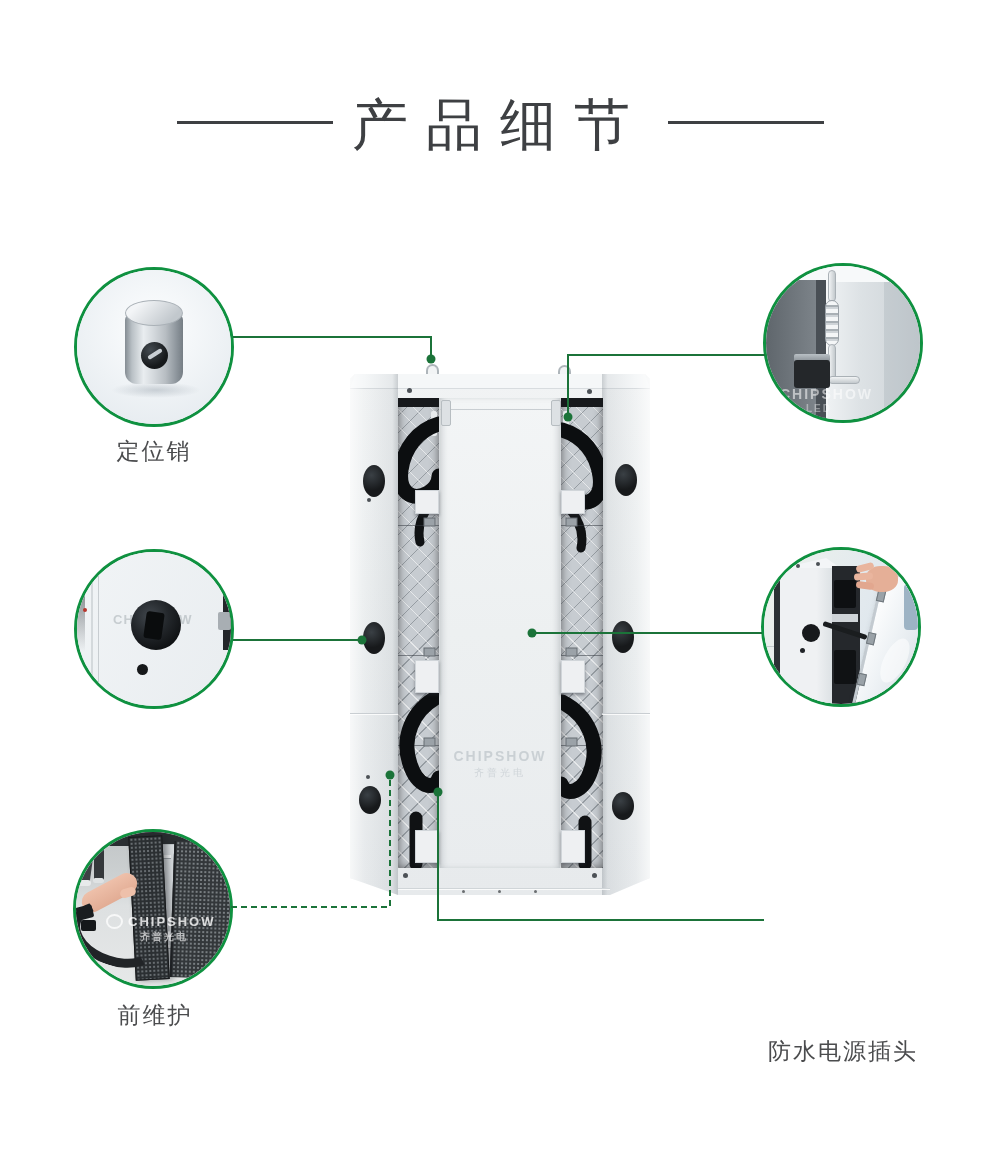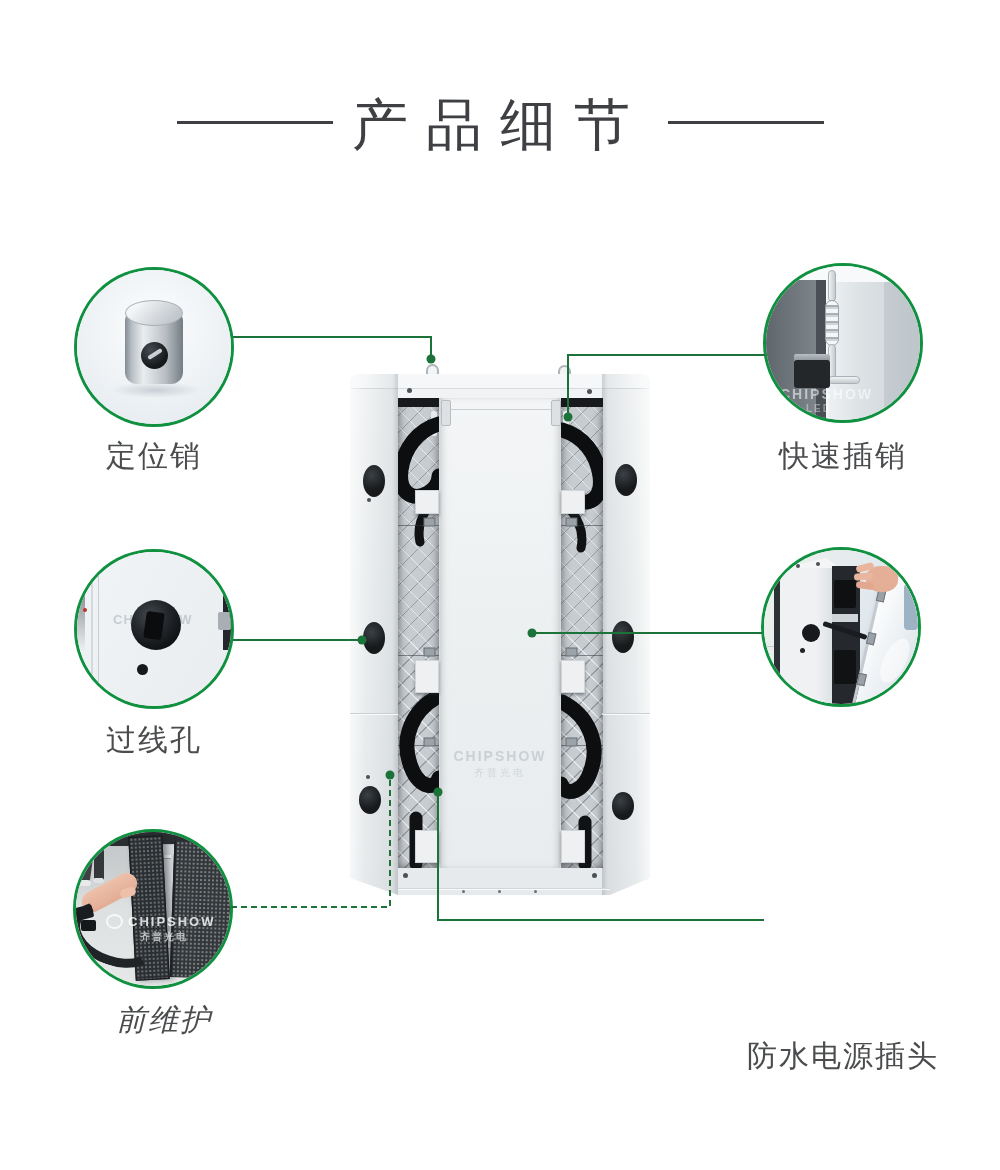--- a/index.html
+++ b/index.html
@@ -6,21 +6,21 @@
   .page{position:relative;width:1000px;height:1170px;background:#ffffff;overflow:hidden;
         font-family:"Liberation Sans","DejaVu Sans",sans-serif;}
   .abs{position:absolute;}
   
   .title{left:0;top:88px;width:1000px;text-align:center;font-size:56px;font-weight:300;
          color:#3e4043;letter-spacing:18px;}
   .dash{height:3px;background:#3e4043;top:121px;}
   
   .circle{width:154px;height:154px;border:3px solid #0f9140;border-radius:50%;
           overflow:hidden;background:#f4f7f9;}
-  .label{width:300px;text-align:center;font-size:30px;color:#4b4c4e;letter-spacing:2px;}
+  .label{width:300px;text-align:center;font-size:23px;color:#4b4c4e;letter-spacing:2px;}
   .wm{color:rgba(255,255,255,.55);font-weight:bold;letter-spacing:2px;}
   .wm-gray{color:rgba(140,150,156,.4);font-weight:bold;letter-spacing:1px;}
   
   .cab-body{left:0;top:14px;width:300px;height:521px;
     background:linear-gradient(180deg,#f1f3f4 0%,#eceff0 40%,#e7eaec 100%);
     clip-path:polygon(0 5px,5px 0,295px 0,300px 5px,300px 504px,260px 521px,48px 521px,0 504px);}
   .colshade-l{left:0;top:14px;width:48px;height:521px;
     background:linear-gradient(90deg,rgba(255,255,255,.65) 0%,rgba(255,255,255,0) 30%,rgba(135,145,153,.14) 88%,rgba(100,110,118,.30) 100%);
     clip-path:polygon(0 5px,5px 0,48px 0,48px 521px,0 504px);}
   .colshade-r{left:252px;top:14px;width:48px;height:521px;
@@ -166,36 +166,34 @@
     <div class="abs" style="left:118px;top:16px;width:36px;height:138px;background:rgba(148,158,166,.25);"></div>
     <div class="abs" style="left:62px;top:4px;width:8px;height:32px;border-radius:4px;border:1px solid #aab1b6;box-sizing:border-box;background:linear-gradient(90deg,#f2f4f5,#c3c9cd);"></div>
     <div class="abs" style="left:59px;top:34px;width:14px;height:46px;border-radius:7px;border:1px solid #9aa1a7;box-sizing:border-box;background:repeating-linear-gradient(180deg,#f4f6f7 0 4px,#a9b0b5 4px 6px,#cfd4d8 6px 8px);"></div>
     <div class="abs" style="left:62px;top:78px;width:8px;height:36px;border-radius:4px;border:1px solid #aab1b6;box-sizing:border-box;background:linear-gradient(90deg,#f2f4f5,#c3c9cd);"></div>
     <div class="abs" style="left:62px;top:110px;width:32px;height:8px;border-radius:4px;border:1px solid #aab1b6;box-sizing:border-box;background:linear-gradient(180deg,#f2f4f5,#c3c9cd);"></div>
     <div class="abs" style="left:28px;top:88px;width:36px;height:8px;border-radius:2px;background:linear-gradient(180deg,#b9c0c5,#878e94);"></div>
     <div class="abs" style="left:28px;top:94px;width:36px;height:28px;border-radius:3px;background:#24272a;"></div>
     <div class="abs wm" style="left:14px;top:120px;font-size:14px;">CHIPSHOW</div>
     <div class="abs wm" style="left:40px;top:137px;font-size:10px;color:rgba(255,255,255,.4);">LED</div>
   </div>
-  <div class="abs label" style="left:693px;top:436px;">快速插销</div>
 
   <div class="abs circle" style="left:74px;top:549px;">
     <div class="abs" style="left:0;top:0;width:154px;height:154px;background:linear-gradient(120deg,#f1f4f6,#e9edf0);"></div>
     <div class="abs" style="left:0;top:0;width:8px;height:100px;background:linear-gradient(180deg,#43494e,rgba(67,73,78,0));"></div>
     <div class="abs" style="left:14px;top:0;width:2px;height:154px;background:#d4d9dc;"></div>
     <div class="abs" style="left:21px;top:0;width:1px;height:154px;background:#c8cdd1;"></div>
     <div class="abs" style="left:146px;top:28px;width:8px;height:70px;background:#23262a;"></div>
     <div class="abs" style="left:141px;top:60px;width:13px;height:18px;border-radius:2px;background:#a8aeb3;"></div>
     <div class="abs" style="left:6px;top:56px;width:4px;height:4px;border-radius:50%;background:#b8352c;"></div>
     <div class="abs wm-gray" style="left:36px;top:60px;font-size:13px;">CHIPSHOW</div>
     <div class="abs" style="left:54px;top:48px;width:50px;height:50px;border-radius:50%;background:radial-gradient(circle at 38% 32%,#41474d 0%,#23272b 40%,#0e1012 78%);"></div>
     <div class="abs" style="left:68px;top:60px;width:18px;height:27px;border-radius:3px;background:#0a0c0d;transform:rotate(8deg);"></div>
     <div class="abs" style="left:60px;top:112px;width:11px;height:11px;border-radius:50%;background:#16181a;"></div>
   </div>
-  <div class="abs label" style="left:4px;top:720px;">过线孔</div>
 
   <div class="abs circle" style="left:761px;top:547px;">
     <div class="abs" style="left:0;top:0;width:154px;height:154px;background:linear-gradient(115deg,#eef2ec 0%,#e2e9ee 55%,#d5e0e9 100%);"></div>
     <div class="abs" style="left:0;top:36px;width:26px;height:1px;background:rgba(160,170,175,.5);"></div>
     <div class="abs" style="left:0;top:96px;width:22px;height:1px;background:rgba(160,170,175,.5);"></div>
     <div class="abs" style="left:10px;top:22px;width:7px;height:122px;background:#2c3135;"></div>
     <div class="abs" style="left:16px;top:8px;width:66px;height:26px;background:#f3f5f7;clip-path:polygon(0 40%,70% 0,100% 55%,8% 100%);"></div>
     <div class="abs" style="left:16px;top:18px;width:52px;height:136px;background:linear-gradient(90deg,#eff1f3 0 70%,#dde2e5 100%);"></div>
     <div class="abs screw" style="left:32px;top:14px;width:4px;height:4px;"></div>
     <div class="abs screw" style="left:52px;top:12px;width:4px;height:4px;"></div>
@@ -237,21 +235,21 @@
     <div class="abs" style="left:56px;top:4px;width:34px;height:144px;transform:rotate(-3deg);background-color:#2b2f32;background-image:radial-gradient(circle,rgba(118,124,128,.8) 0.8px,transparent 1px);background-size:4px 4px;border:1px solid #17191b;box-sizing:border-box;box-shadow:4px 0 6px rgba(30,34,37,.45);"></div>
     <div class="abs" style="left:0px;top:36px;width:60px;height:21px;border-radius:12px;background:linear-gradient(180deg,#eec0aa,#e2ac94);transform:rotate(-28deg);transform-origin:100% 50%;"></div>
     <div class="abs" style="left:44px;top:56px;width:16px;height:9px;border-radius:5px;background:#eec0aa;transform:rotate(-18deg);"></div>
     <div class="abs" style="left:-6px;top:70px;width:76px;height:46px;border:9px solid transparent;border-bottom-color:#212427;border-left-color:#212427;border-radius:50%;transform:rotate(18deg);"></div>
     <div class="abs" style="left:0px;top:74px;width:17px;height:13px;border-radius:2px;background:#1a1d20;transform:rotate(-14deg);"></div>
     <div class="abs" style="left:5px;top:88px;width:15px;height:11px;border-radius:2px;background:#15181a;"></div>
     <div class="abs" style="left:30px;top:82px;width:17px;height:15px;border:2px solid rgba(255,255,255,.75);border-radius:50%;box-sizing:border-box;"></div>
     <div class="abs wm" style="left:52px;top:82px;font-size:13px;color:rgba(255,255,255,.8);">CHIPSHOW</div>
     <div class="abs wm" style="left:64px;top:98px;font-size:10px;color:rgba(255,255,255,.65);">齐普光电</div>
   </div>
-  <div class="abs label" style="left:14px;top:1000px;font-style:italic;">前维护</div>
+  <div class="abs label" style="left:5px;top:1000px;">前维护</div>
 
   <div class="abs label" style="left:693px;top:1036px;">防水电源插头</div>
 
   <svg class="abs" style="left:0;top:0;pointer-events:none;" width="1000" height="1170" viewBox="0 0 1000 1170">
     <path d="M233 337 H431 V359" fill="none" stroke="#1b7339" stroke-width="2"></path>
     <circle cx="431" cy="359" r="4.5" fill="#1b7339"></circle>
     <path d="M765 355 H568 V417" fill="none" stroke="#1b7339" stroke-width="2"></path>
     <circle cx="568" cy="417" r="4.5" fill="#1b7339"></circle>
     <path d="M233 640 H362" fill="none" stroke="#1b7339" stroke-width="2"></path>
     <circle cx="362" cy="640" r="4.5" fill="#1b7339"></circle>

